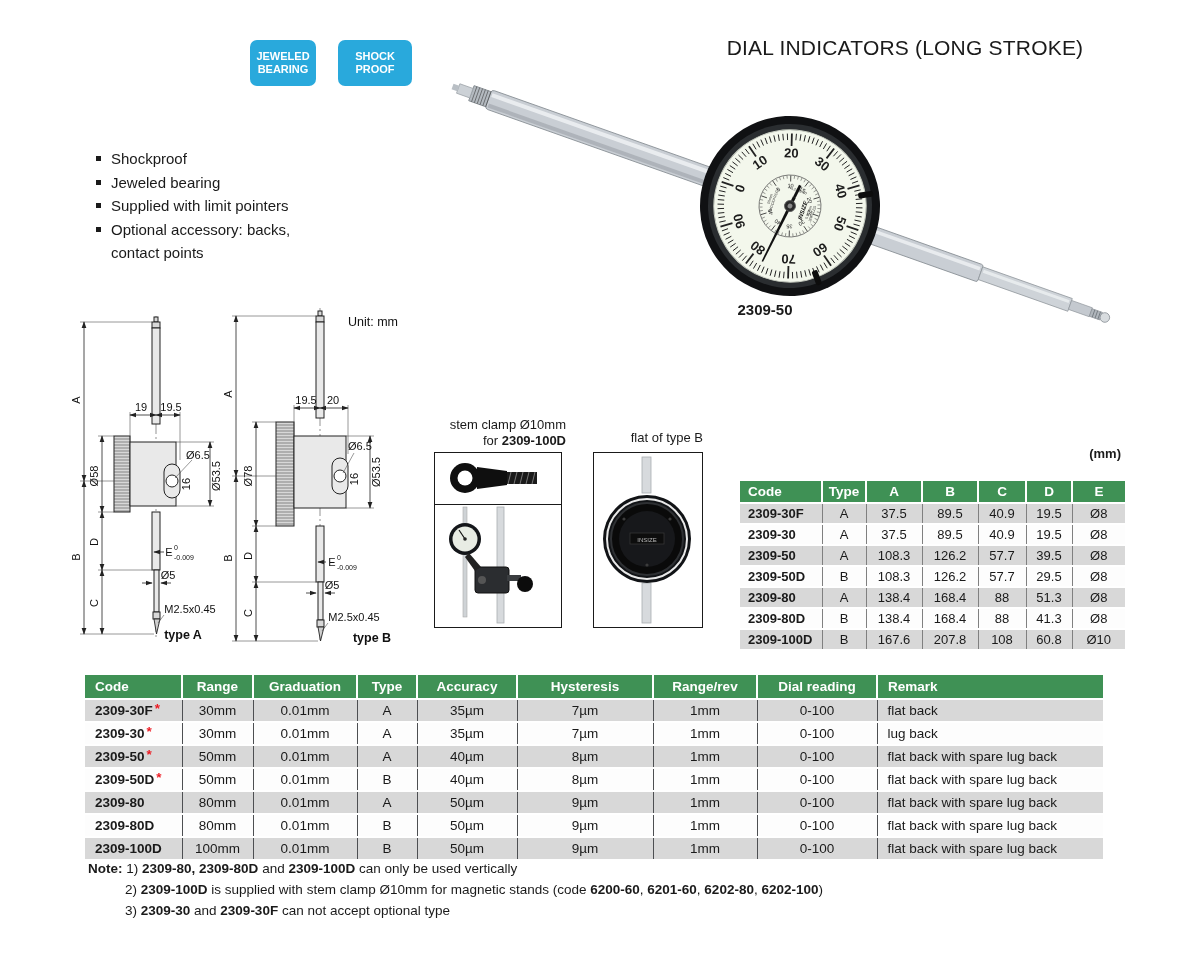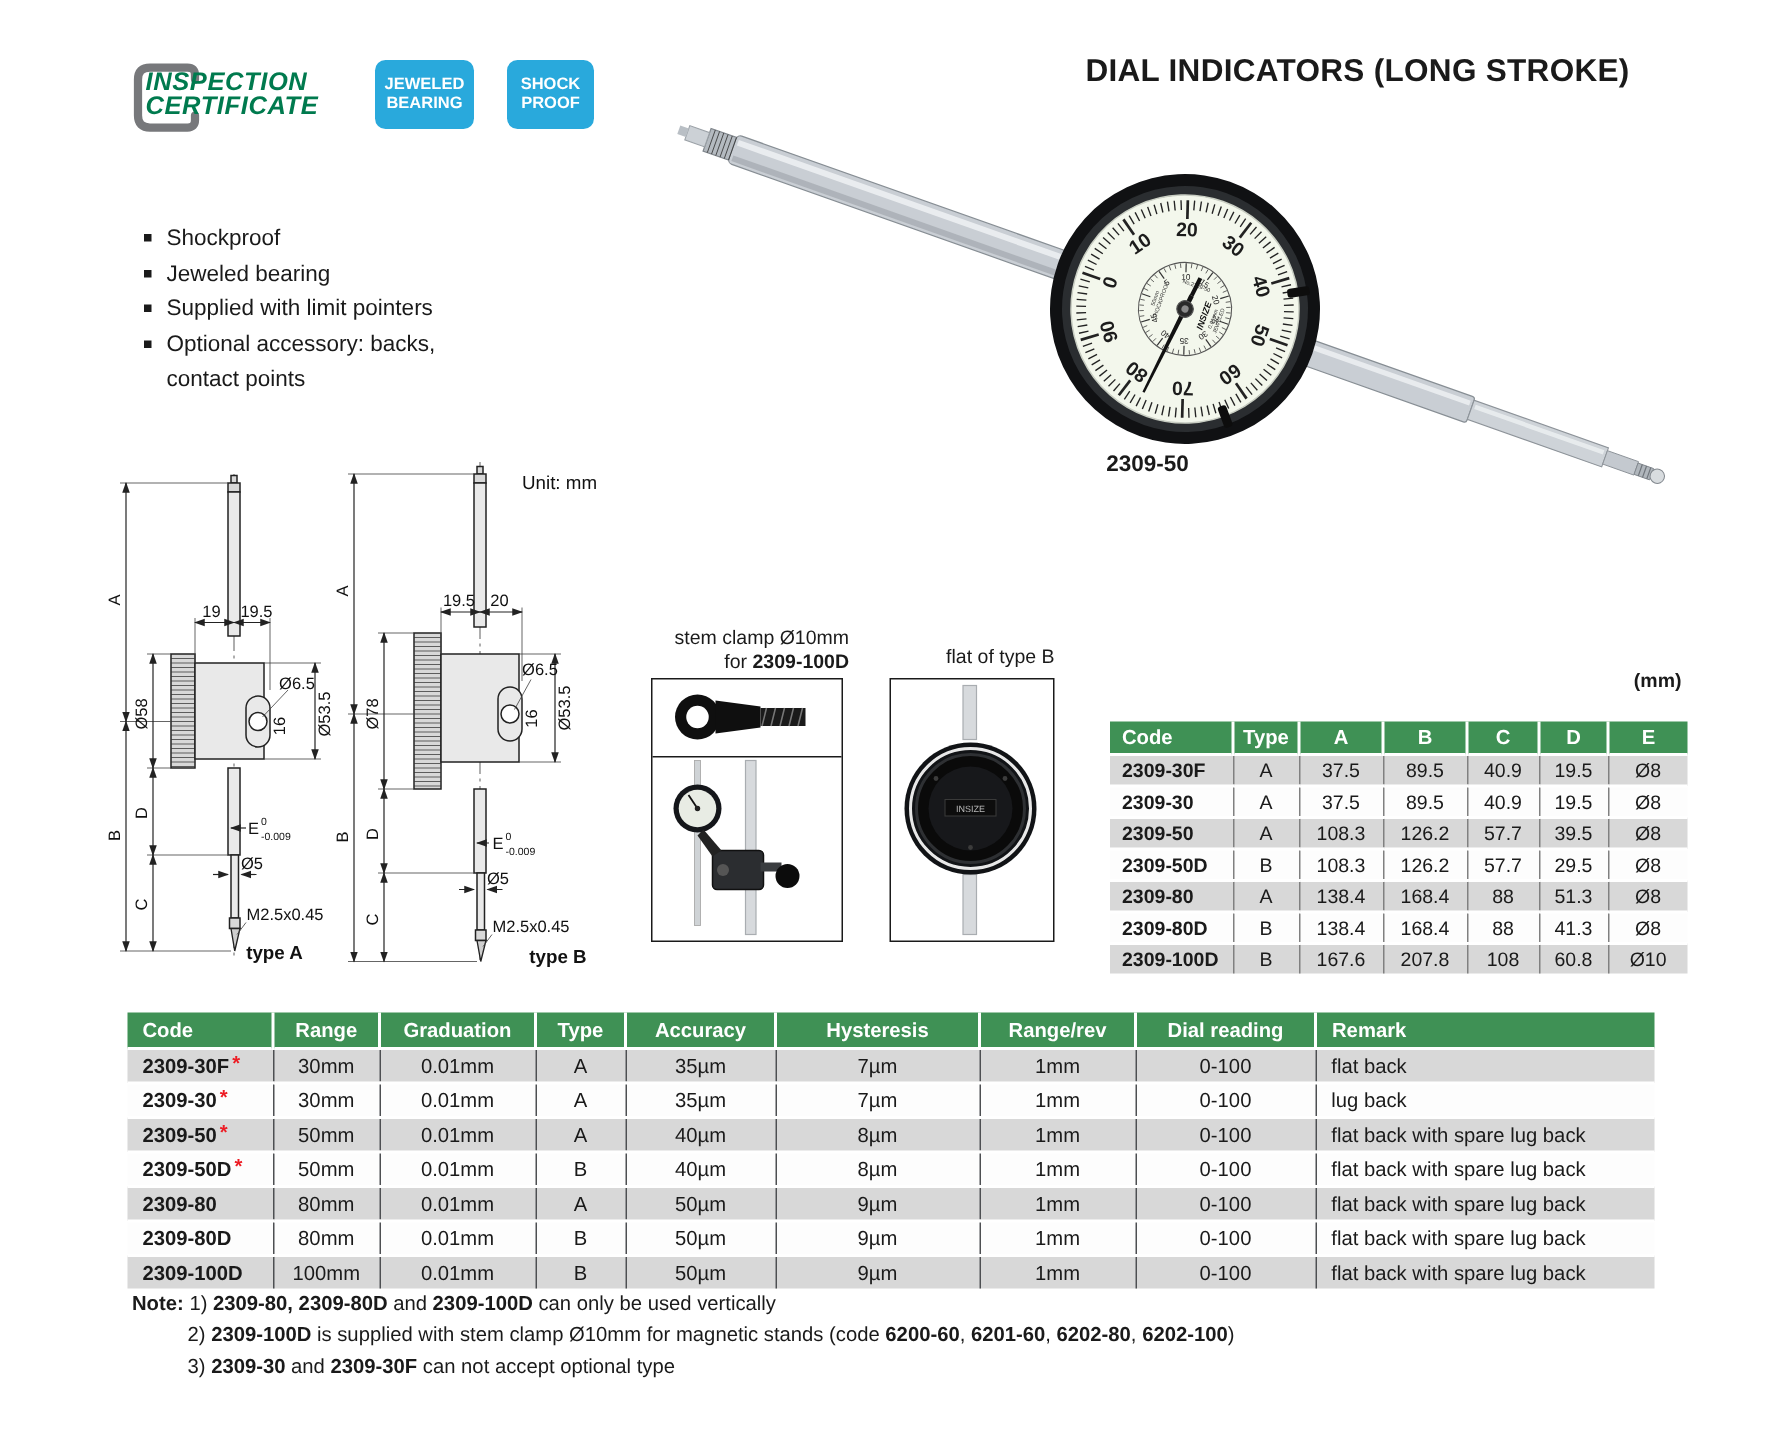--- a/index.html
+++ b/index.html
@@ -11,23 +11,23 @@
   #page{position:relative;width:1190px;height:967px;background:#fff;overflow:hidden}
 
   
   .cert-logo{position:absolute;left:84px;top:38px;width:170px;height:52px}
   .cert-logo svg{position:absolute;left:0;top:2px}
   .cert-text{position:absolute;left:13px;top:9px;color:var(--logo-green);
     font-style:italic;font-weight:bold;font-size:17px;line-height:16px;letter-spacing:.4px;white-space:nowrap}
   .badge{position:absolute;width:66px;height:46px;background:var(--badge-blue);border-radius:7px;
     color:#fff;font-weight:bold;font-size:11px;line-height:13px;text-align:center;padding-top:10px}
   #badge-jeweled{left:250px;top:40px}
-  #badge-shock{left:338px;top:40px;width:58px}
+  #badge-shock{left:338px;top:40px;width:74px}
   .page-title{position:absolute;left:680px;top:36px;width:450px;text-align:center;
-    font-size:21px;font-weight:bold;letter-spacing:.2px}
+    font-size:21px;font-weight:normal;letter-spacing:.2px}
 
   
   .features{position:absolute;left:95px;top:147px;width:238px;list-style:none;font-size:15px;line-height:23.5px}
   .features li{position:relative;padding-left:16px}
   .features li::before{content:"";position:absolute;left:1px;top:9px;width:5px;height:5px;background:#1a1a1a}
 
   
   .photo{position:absolute;left:440px;top:78px;width:690px;height:250px}
   .product-label{position:absolute;left:700px;top:301px;width:130px;text-align:center;font-weight:bold;font-size:15px}
 
@@ -92,29 +92,20 @@
   .dnum{font:bold 13px "Liberation Sans",sans-serif;fill:#1c1c1c;text-anchor:middle;dominant-baseline:central}
   .dnum-s{font:5.5px "Liberation Sans",sans-serif;fill:#222;text-anchor:middle;dominant-baseline:central}
   .dial-micro{font:3.7px "Liberation Sans",sans-serif;fill:#333;text-anchor:middle}
   .dial-brand{font:bold 6px "Liberation Sans",sans-serif;fill:#111;text-anchor:middle;font-style:italic}
 </style>
 </head>
 <body>
 
 <div id="page">
 
-  <div class="cert-logo">
-    <svg width="52" height="50" viewBox="0 0 52 50">
-      <path d="M46,13 V10 q0,-5 -5,-5 H16 q-8,0 -8,8 v24 q0,8 8,8 h25 q5,0 5,-5 v-3" fill="none" stroke="#77787b" stroke-width="5.5" stroke-linecap="round"></path>
-    </svg>
-    <div class="cert-text">
-      <div>INSPECTION</div>
-      <div>CERTIFICATE</div>
-    </div>
-  </div>
 
   <div class="badge" id="badge-jeweled">
     <div>JEWELED</div>
     <div>BEARING</div>
   </div>
   <div class="badge" id="badge-shock">
     <div>SHOCK</div>
     <div>PROOF</div>
   </div>
 

